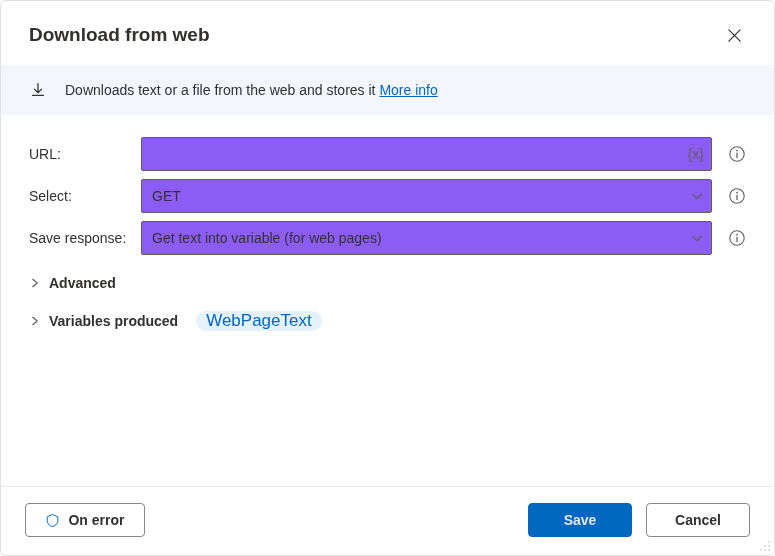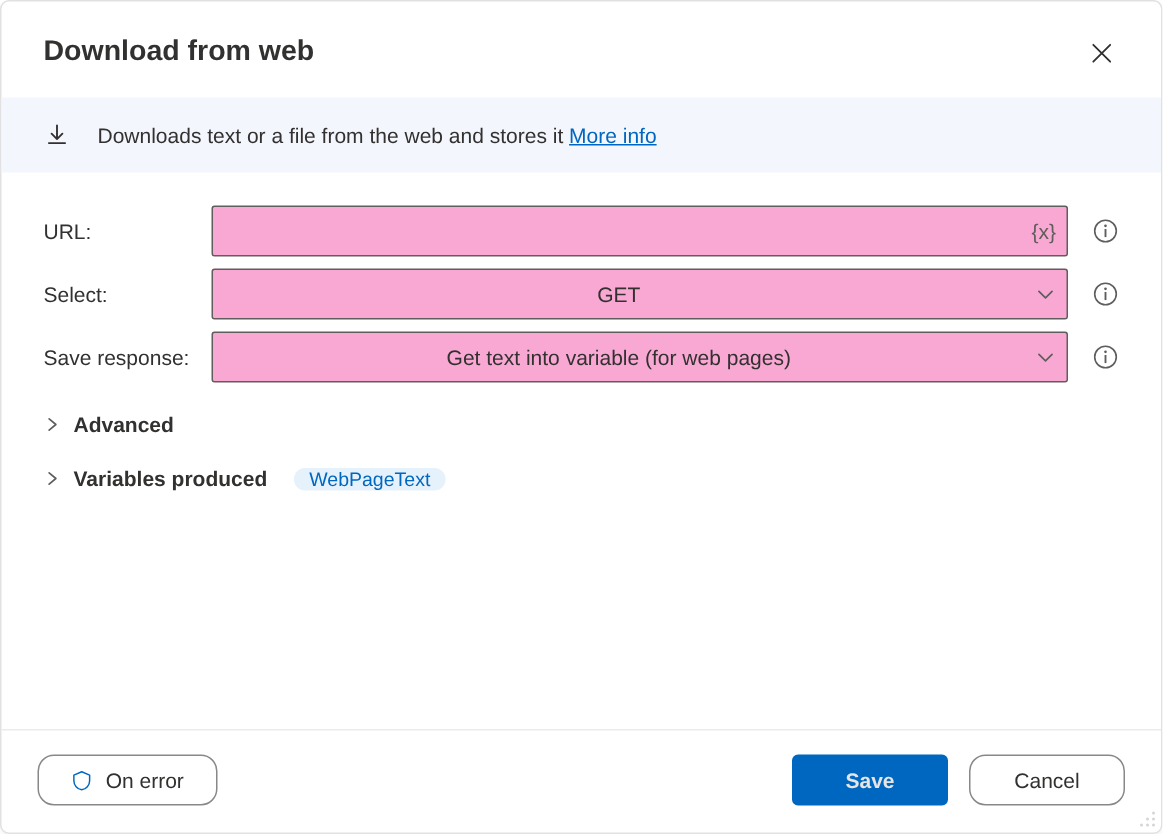--- a/index.html
+++ b/index.html
@@ -41,26 +41,25 @@
     width: 112px; flex: 0 0 112px;
     font-size: 14px; color: #323130;
   }
   .form-field {
     flex: 1 1 auto;
     position: relative;
   }
   .text-input, .select-box {
     width: 100%; height: 34px;
     border: 1px solid #605e5c; border-radius: 2px;
-    background: #f9a8d4;
+    background: #8b5cf6;
     padding: 0 38px 0 10px;
     font-size: 14px; color: #323130;
     display: flex; align-items: center;
     cursor: text;
-    justify-content: center;
   }
   .select-box { cursor: pointer; }
   .input-suffix {
     position: absolute; right: 8px; top: 50%; transform: translateY(-50%);
     color: #605e5c; font-size: 14px;
     display: flex; align-items: center; gap: 4px;
   }
   .chevron-down {
     width: 14px; height: 14px;
   }
@@ -74,37 +73,37 @@
   .expander {
     display: flex; align-items: center; gap: 8px;
     font-size: 14px; font-weight: 600; color: #323130;
     cursor: pointer; margin: 20px 0 18px 0;
   }
   .expander .chev { width: 12px; height: 12px; }
   .var-chip {
     display: inline-flex; align-items: center;
     background: #e5f1fb; color: #0067c0;
     padding: 0 10px; border-radius: 10px;
-    font-size: 13px; margin-left: 10px; font-weight: 400;
+    font-size: 17px; margin-left: 10px; font-weight: 400;
     cursor: pointer;
   }
   .footer {
     border-top: 1px solid #edebe9;
     padding: 16px 24px 18px 24px;
     display: flex; align-items: center; justify-content: space-between;
   }
   .btn {
     height: 34px; min-width: 104px;
     border: 1px solid #8a8886; border-radius: 4px;
     background: #fff; color: #323130;
     display: inline-flex; align-items: center; justify-content: center;
     font-size: 14px; padding: 0 18px; cursor: pointer; gap: 8px;
   }
   .btn.primary { background: #0067c0; border-color: #0067c0; color: #e5e5e5; font-weight: 600; }
-  .btn.secondary { font-weight: 400; border-radius: 11px; }
+  .btn.secondary { font-weight: 700; }
   .on-error-btn { min-width: 120px; }
   .footer-right { display: flex; gap: 14px; }
   .shield-icon { width: 15px; height: 15px; }
   .resize-grip {
     position: absolute; right: 3px; bottom: 3px; width: 14px; height: 14px; opacity: .35;
   }
 </style>
 </head>
 <body>
 

